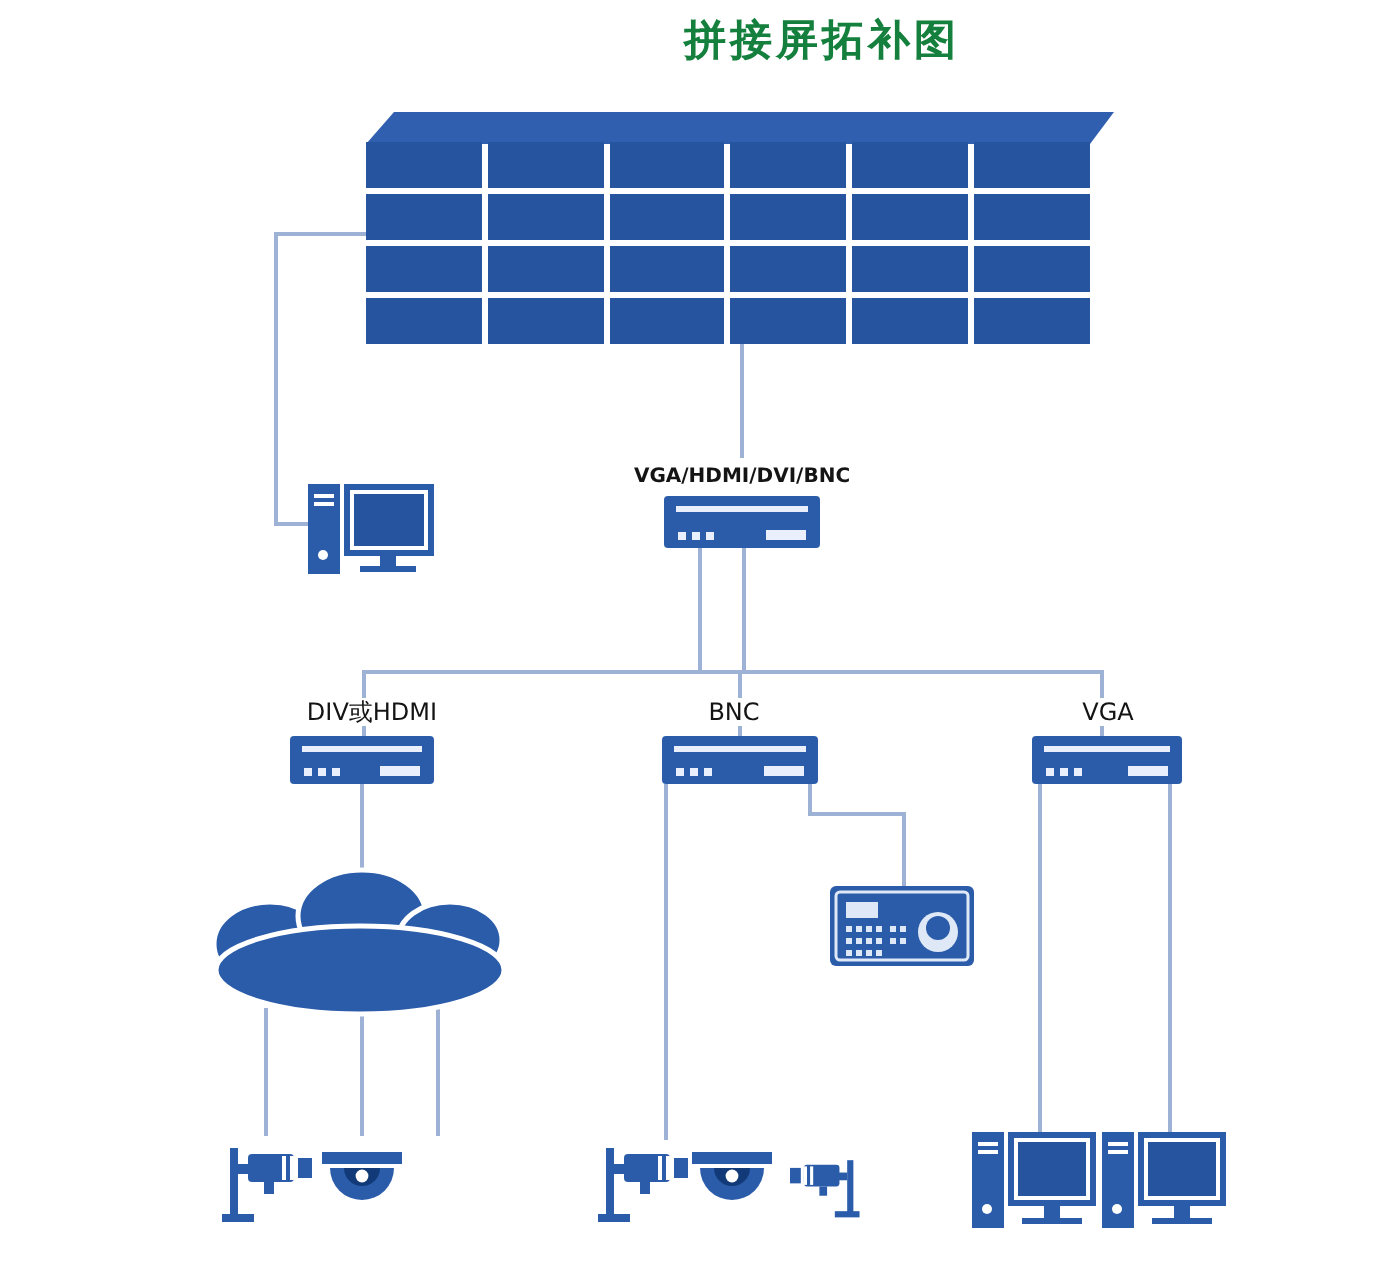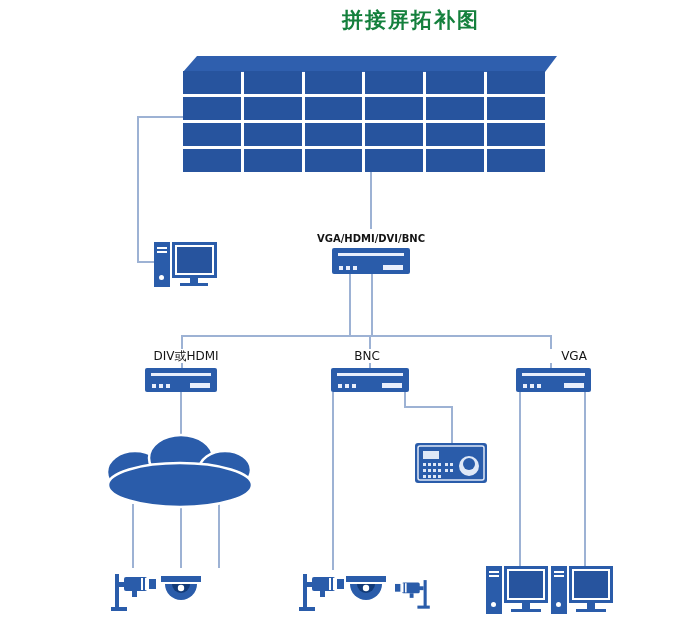--- a/index.html
+++ b/index.html
@@ -110,21 +110,21 @@
     <span class="pcstand" style="left:26px;top:41px;width:28px;height:3px"></span>
   </div>
 
   <div class="lbl small" style="left:311px;top:232px;width:120px">VGA/HDMI/DVI/BNC</div>
   <div class="device" style="left:332px;top:248px;width:78px;height:26px">
     <span class="ports"></span>
   </div>
 
   <div class="lbl" style="left:136px;top:349px;width:100px">DIV或HDMI</div>
   <div class="lbl" style="left:317px;top:349px;width:100px">BNC</div>
-  <div class="lbl" style="left:524px;top:349px;width:100px">VGA</div>
+  <div class="lbl" style="left:504px;top:349px;width:100px">VGA</div>
 
   <div class="device" style="left:145px;top:368px;width:72px;height:24px">
     <span class="ports"></span>
   </div>
   <div class="device" style="left:331px;top:368px;width:78px;height:24px">
     <span class="ports"></span>
   </div>
   <div class="device" style="left:516px;top:368px;width:75px;height:24px">
     <span class="ports"></span>
   </div>

